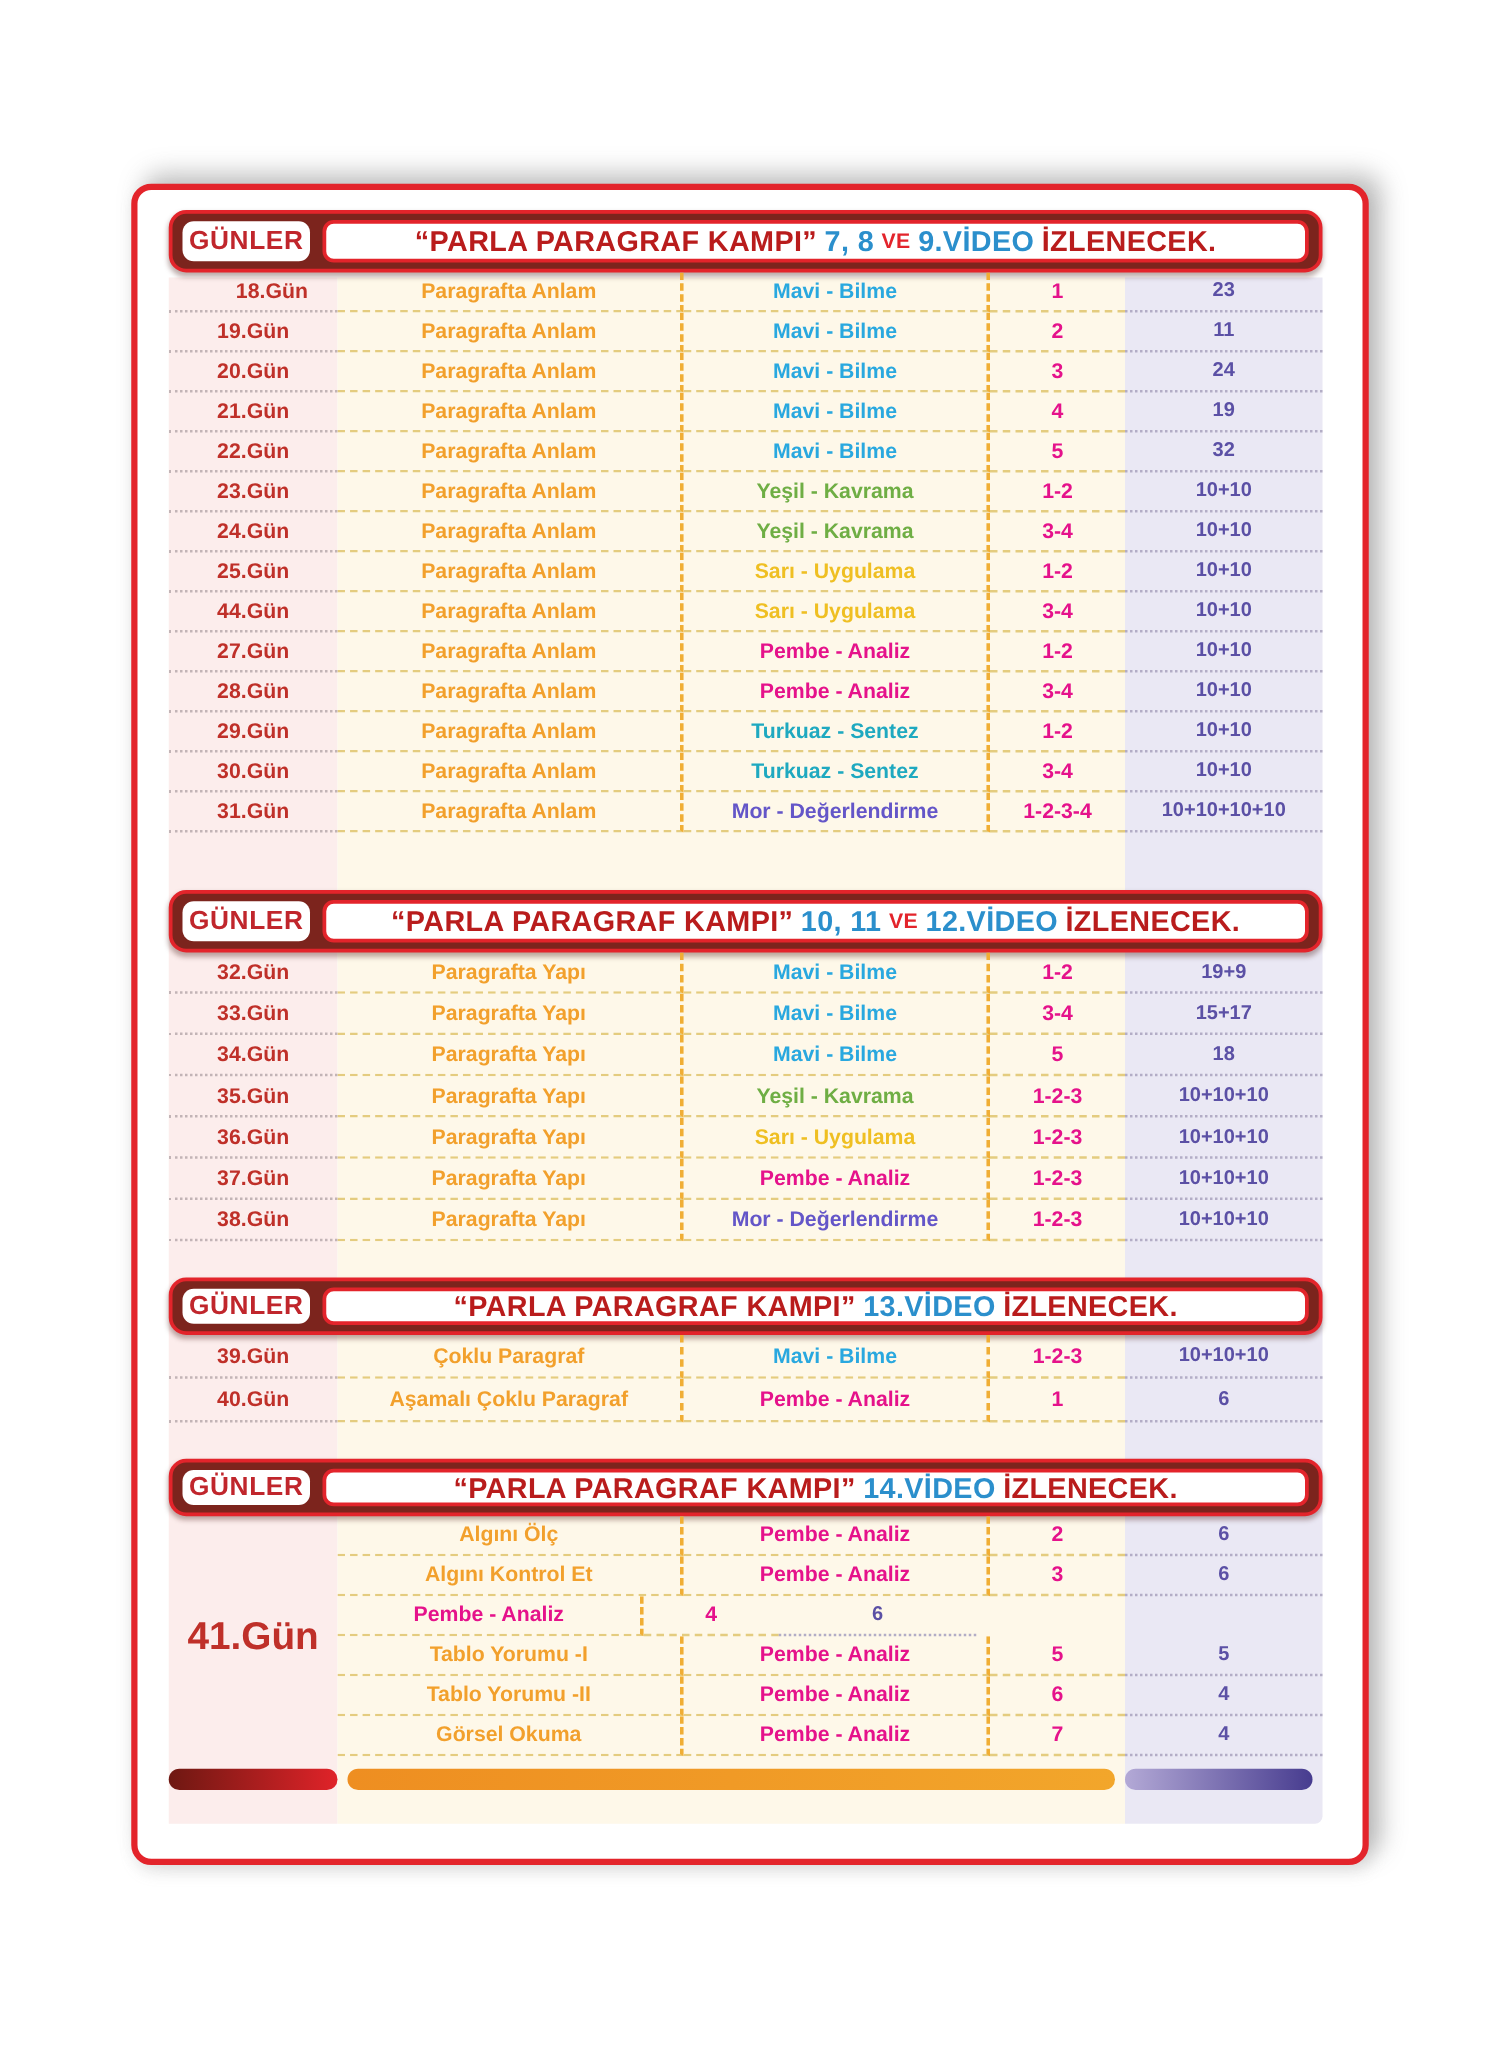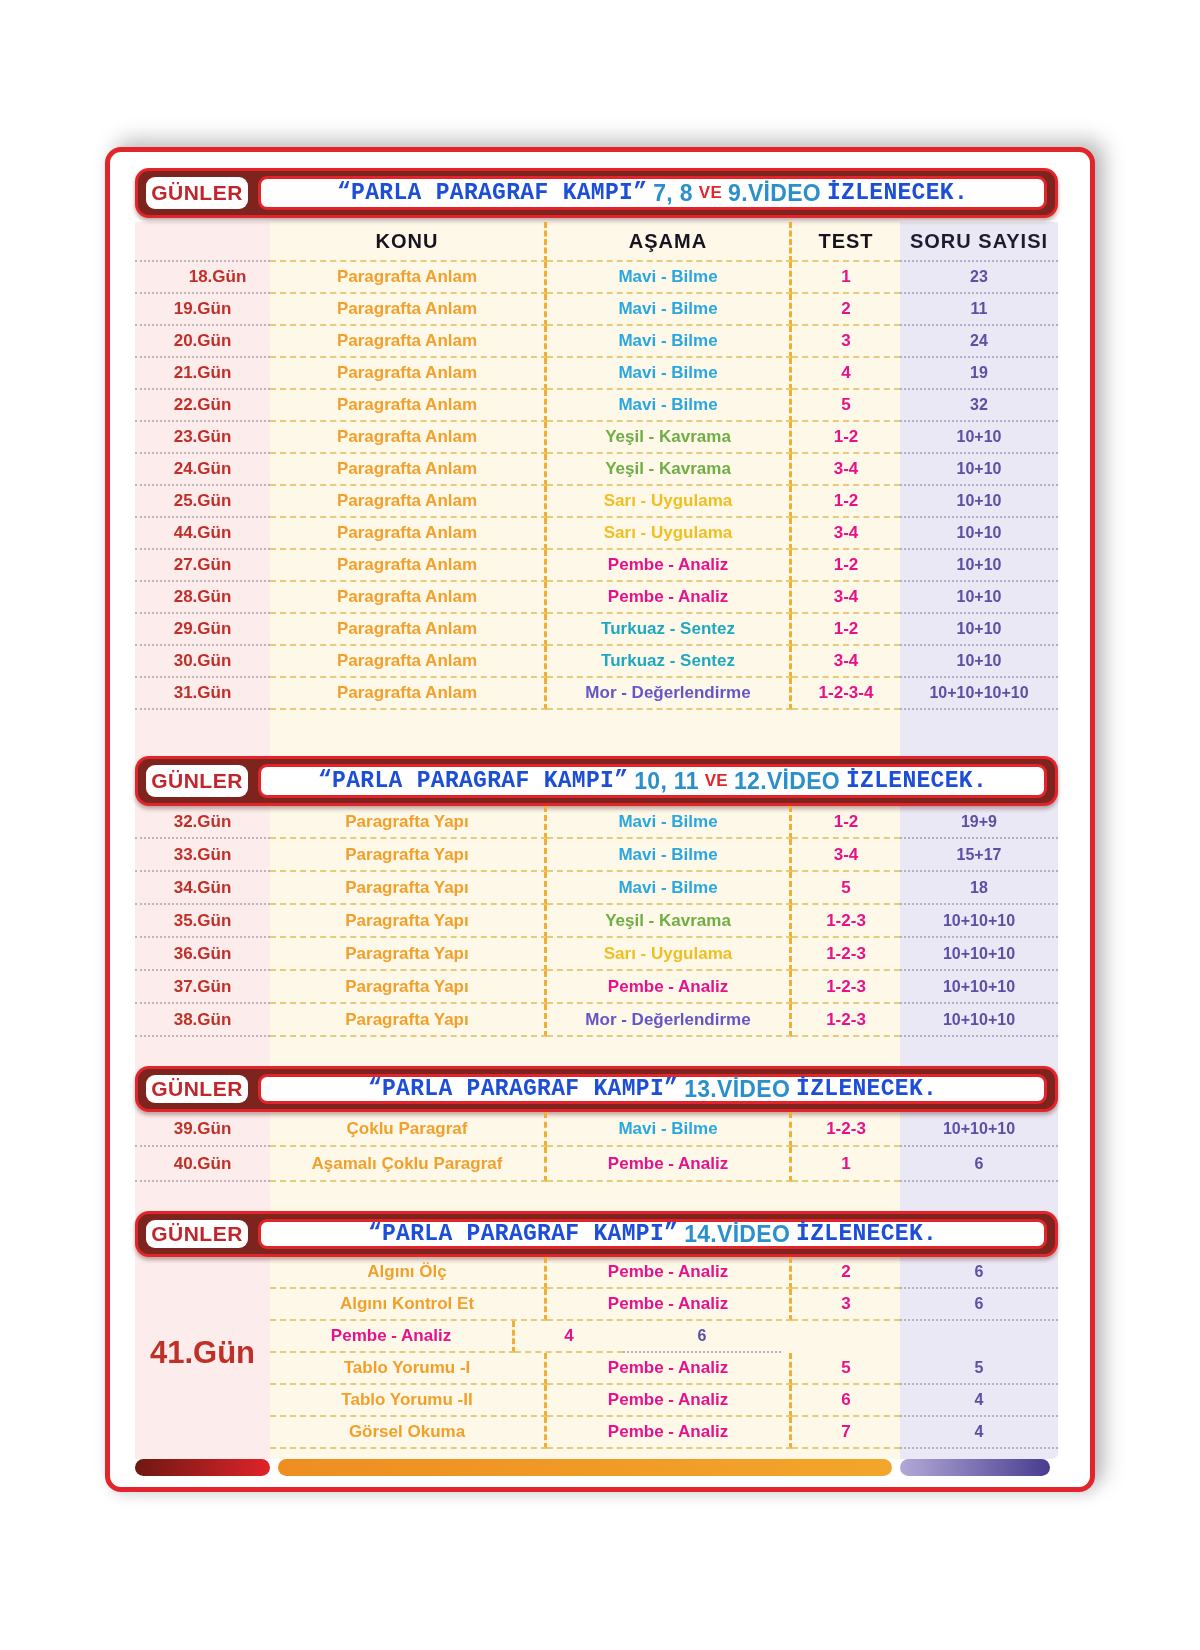--- a/index.html
+++ b/index.html
@@ -29,21 +29,21 @@
   .gunler{
     background:#ffffff;border-radius:9px;margin:6px 4px 6px 8px;width:102px;
     display:flex;align-items:center;justify-content:center;
     color:#C0262C;font-size:21px;letter-spacing:.5px;
   }
   .banner{
     background:#ffffff;border:3px solid #E3242B;border-radius:9px;
     margin:5px 8px 5px 6px;flex:1;display:flex;align-items:center;justify-content:center;
     font-size:23px;letter-spacing:.3px;white-space:nowrap;box-sizing:border-box;
   }
-  .tp-darkred{color:#1d4ed8;font-family:Liberation Mono, monospace;}
+  .tp-darkred{color:#b91c1c;}
   .tp-blue{color:#2B8FCC;}
   .tp-ve{color:#E3242B;font-size:17px;padding:0 2px;}
   .banner span{padding:0 3px;}
   
   .colhead{display:flex;height:40px;}
   .colhead .cell{font-size:20px;color:#17141F;letter-spacing:1px;}
   
   .row{display:flex;}
   .cell{
     display:flex;align-items:center;justify-content:center;
@@ -84,27 +84,20 @@
       <div class="sec-header" style="height: 50px; margin-top: 0px;">
         <div class="gunler">GÜNLER</div>
         <div class="banner">
           <span class="tp-darkred">“PARLA PARAGRAF KAMPI”</span>
           <span class="tp-blue">7, 8</span>
           <span class="tp-ve">VE</span>
           <span class="tp-blue">9.VİDEO</span>
           <span class="tp-darkred">İZLENECEK.</span>
         </div>
       </div>
-      <div class="colhead" style="margin-top: 4px;">
-        <div class="cell c-day" style="height: 40px;"></div>
-        <div class="cell c-konu" style="color: rgb(23, 20, 31); height: 40px;">KONU</div>
-        <div class="cell c-asama" style="color: rgb(23, 20, 31); height: 40px;">AŞAMA</div>
-        <div class="cell c-test" style="color: rgb(23, 20, 31); height: 40px;">TEST</div>
-        <div class="cell c-soru" style="color: rgb(30, 27, 46); height: 40px;">SORU SAYISI</div>
-      </div>
       <div class="row">
         <div class="cell c-day" style="height: 32px; padding-left: 30px;">18.Gün</div>
         <div class="cell c-konu" style="height: 32px;">Paragrafta Anlam</div>
         <div class="cell c-asama" style="color: rgb(41, 168, 223); height: 32px;">Mavi - Bilme</div>
         <div class="cell c-test" style="height: 32px;">1</div>
         <div class="cell c-soru" style="height: 32px;">23</div>
       </div>
       <div class="row">
         <div class="cell c-day" style="height: 32px;">19.Gün</div>
         <div class="cell c-konu" style="height: 32px;">Paragrafta Anlam</div>

